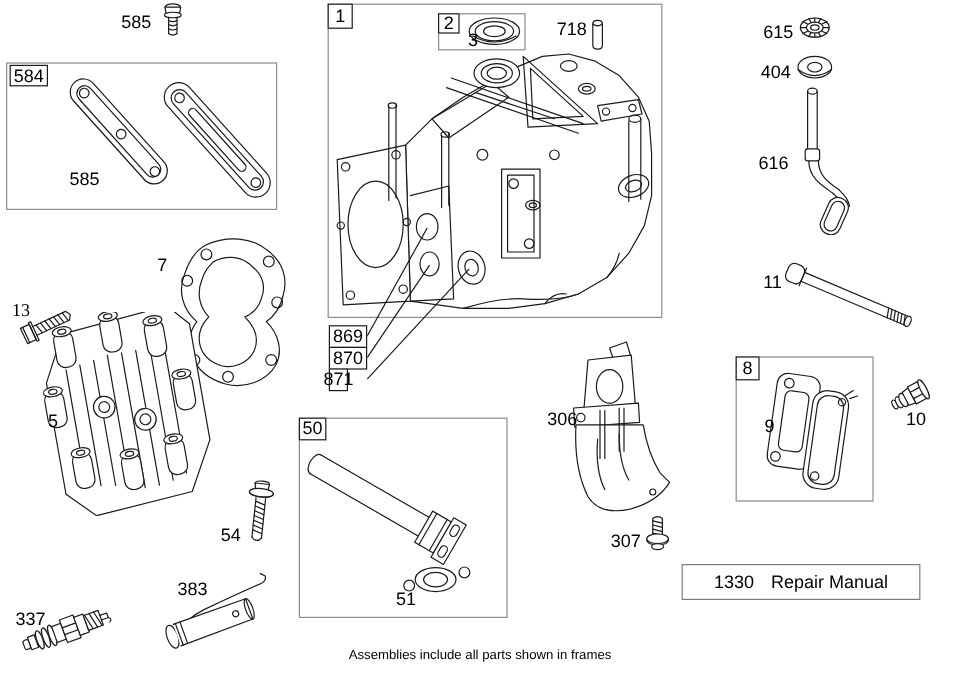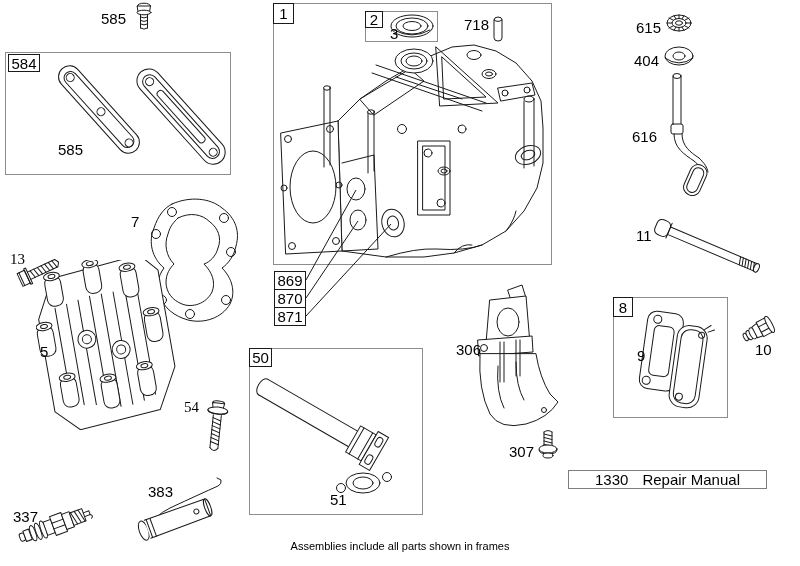--- a/index.html
+++ b/index.html
@@ -42,30 +42,30 @@
   <div class="frame" style="left:613px;top:297px;width:115px;height:121px;"></div>
 
   <div class="labelbox" style="left:8px;top:54px;width:32px;height:18px;">584</div>
   <div class="labelbox" style="left:273px;top:3px;width:21px;height:21px;">1</div>
   <div class="labelbox" style="left:365px;top:11px;width:18px;height:17px;">2</div>
   <div class="labelbox" style="left:249px;top:348px;width:23px;height:19px;">50</div>
   <div class="labelbox" style="left:613px;top:297px;width:20px;height:20px;">8</div>
 
   <div class="labelbox" style="left:274px;top:271px;width:32px;height:19px;">869</div>
   <div class="labelbox" style="left:274px;top:289px;width:32px;height:19px;">870</div>
-  <div class="labelbox" style="left:274px;top:307px;width:32px;height:19px;">871</div>
+  <div class="labelbox" style="left:274px;top:307px;width:16px;height:19px;">871</div>
 
   <div class="callout" style="left:101px;top:11px;">585</div>
   <div class="callout" style="left:58px;top:142px;">585</div>
   <div class="callout" style="left:131px;top:214px;">7</div>
   <div class="callout" style="left:10px;top:252px;font-family:Liberation Serif, serif;">13</div>
   <div class="callout" style="left:40px;top:344px;">5</div>
   <div class="callout" style="left:390px;top:26px;">3</div>
   <div class="callout" style="left:464px;top:17px;">718</div>
-  <div class="callout" style="left:184px;top:400px;font-family:Liberation Serif, serif;">54</div>
+  <div class="callout" style="left:184px;top:439px;">54</div>
   <div class="callout" style="left:13px;top:509px;">337</div>
   <div class="callout" style="left:148px;top:484px;">383</div>
   <div class="callout" style="left:330px;top:492px;">51</div>
   <div class="callout" style="left:456px;top:342px;">306</div>
   <div class="callout" style="left:509px;top:444px;">307</div>
   <div class="callout" style="left:636px;top:20px;">615</div>
   <div class="callout" style="left:634px;top:53px;">404</div>
   <div class="callout" style="left:632px;top:129px;">616</div>
   <div class="callout" style="left:636px;top:228px;">11</div>
   <div class="callout" style="left:637px;top:348px;">9</div>
@@ -369,20 +369,20 @@
       <ellipse cx="2" cy="0" rx="2" ry="4" class="wfill"></ellipse>
       <ellipse cx="6" cy="0" rx="2.5" ry="5" class="wfill"></ellipse>
       <ellipse cx="10" cy="0" rx="3" ry="6" class="wfill"></ellipse>
       <path class="wfill" d="M12,-6 L18,-7 L18,7 L12,6 Z"></path>
       <rect x="18" y="-8" width="10" height="16" class="wfill"></rect>
       <path d="M18,-3 L28,-3 M18,3 L28,3"></path>
       <ellipse cx="29" cy="0" rx="2.5" ry="9" class="wfill"></ellipse>
     </g>
   </svg>
 
-  <div class="manual-row" style="left:568px;top:470px;width:199px;height:19px;">
+  <div class="manual-row" style="left:568px;top:470px;width:199px;height:30px;">
     <span>1330</span>
     <span>Repair Manual</span>
   </div>
 
   <div class="caption">Assemblies include all parts shown in frames</div>
 
 </div>
 
 </body></html>

